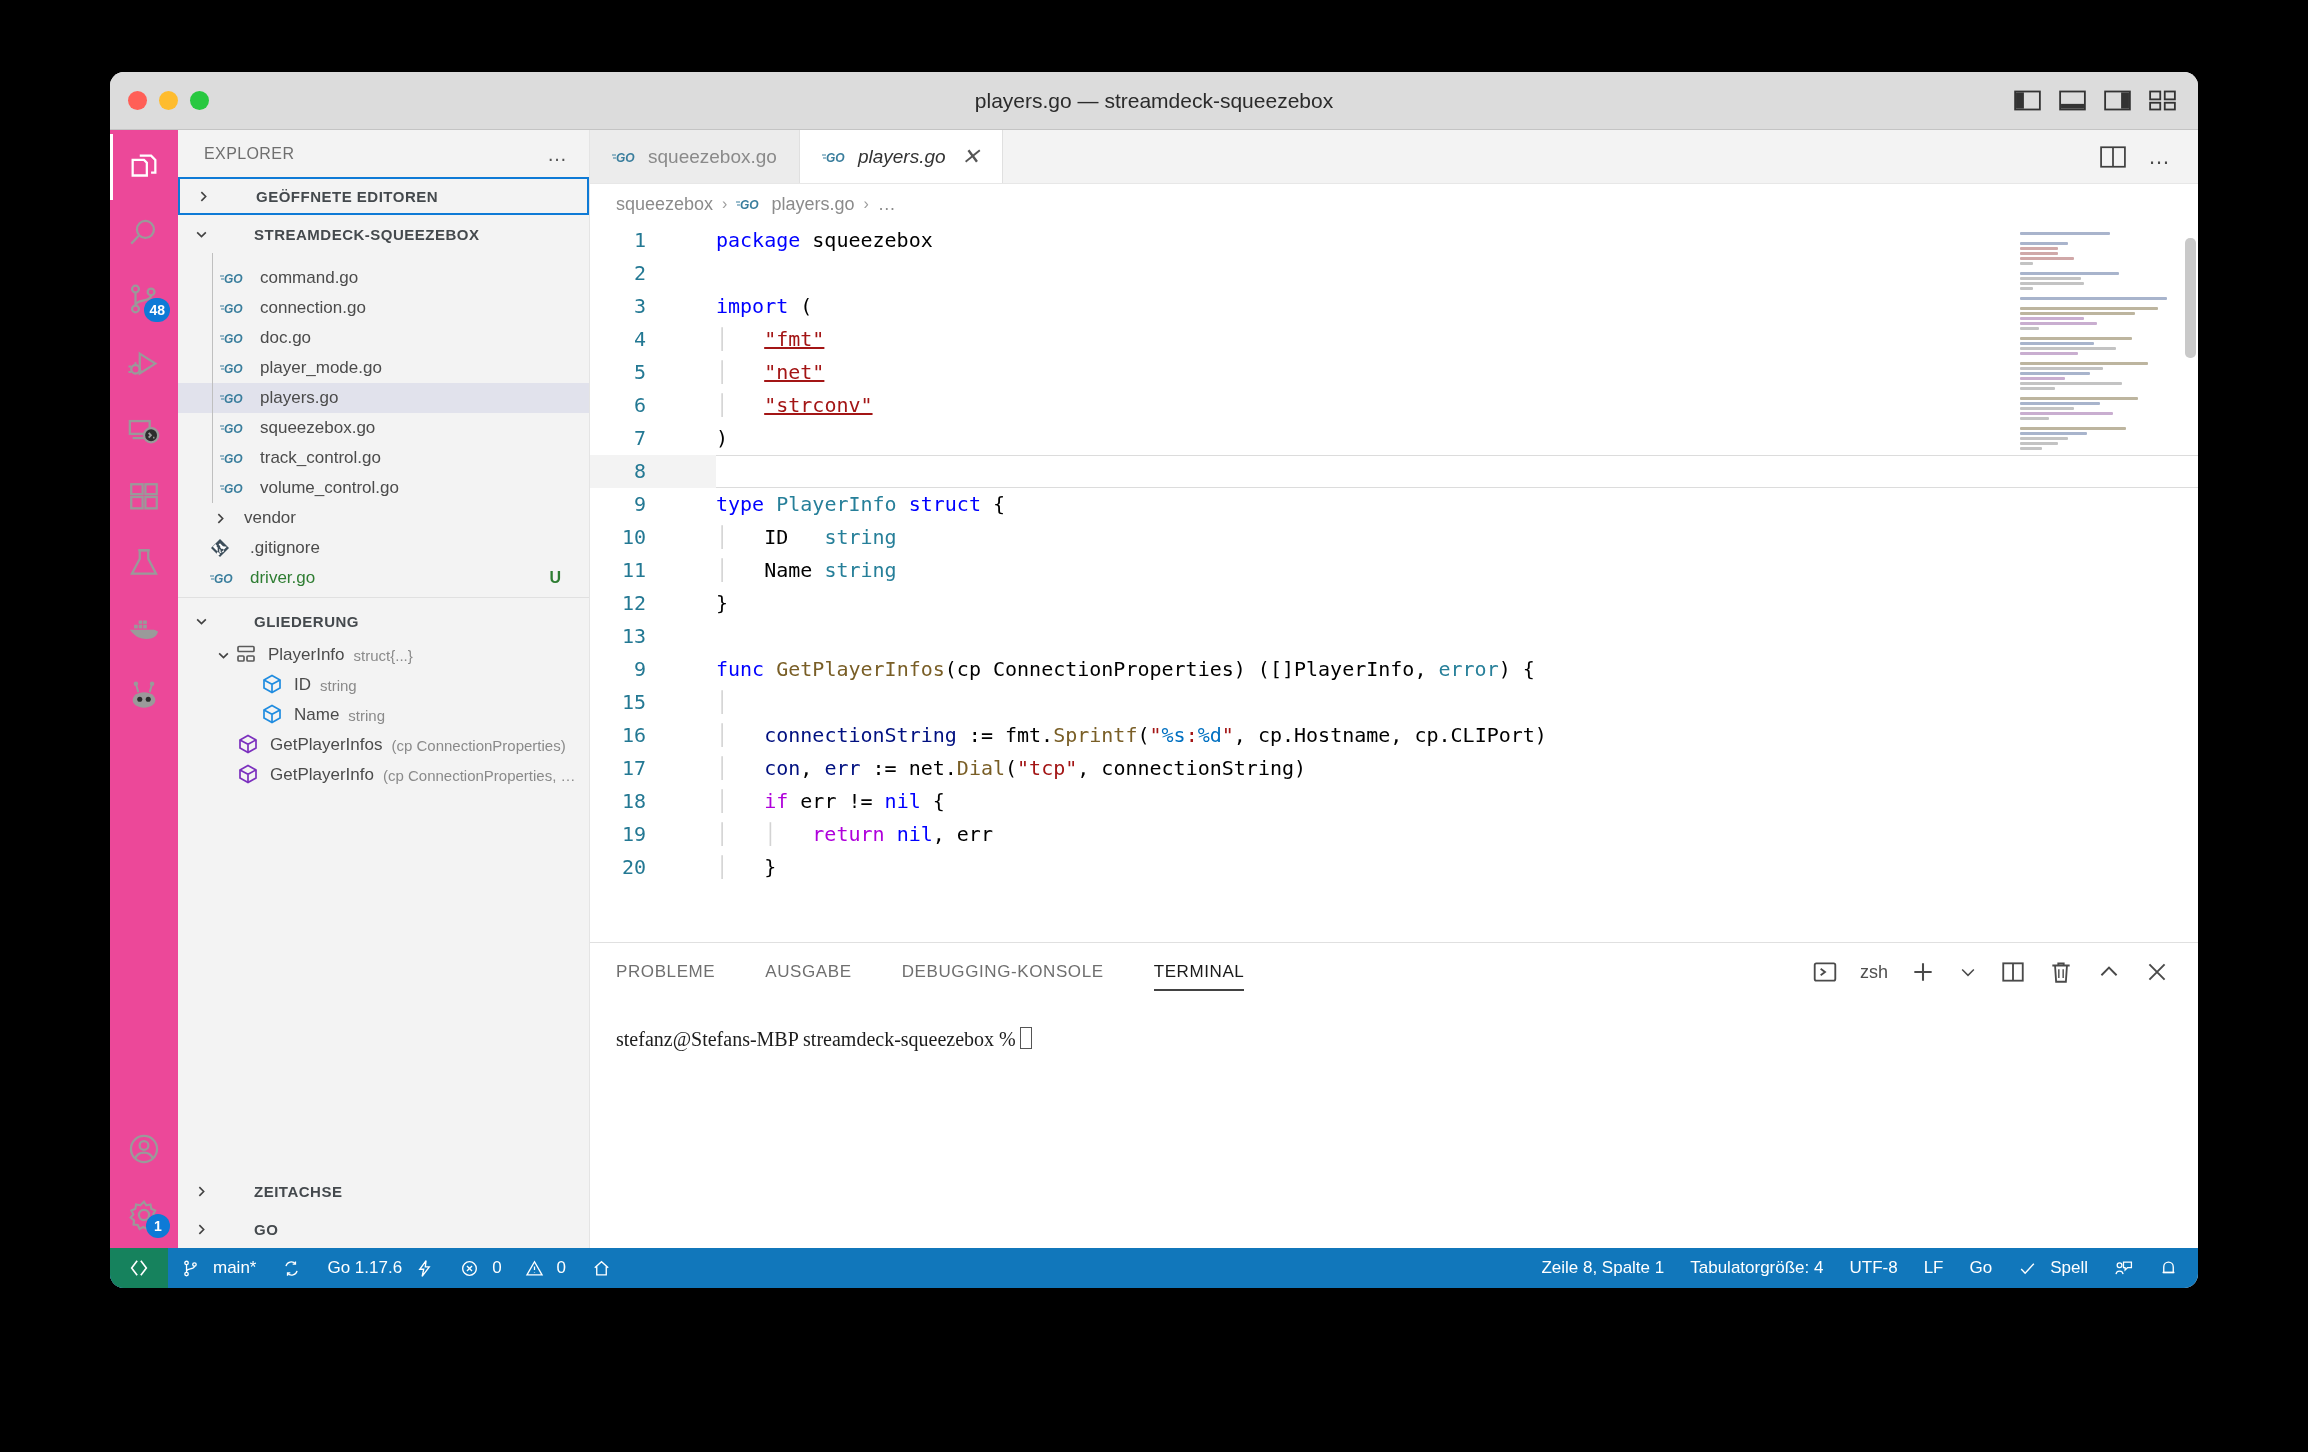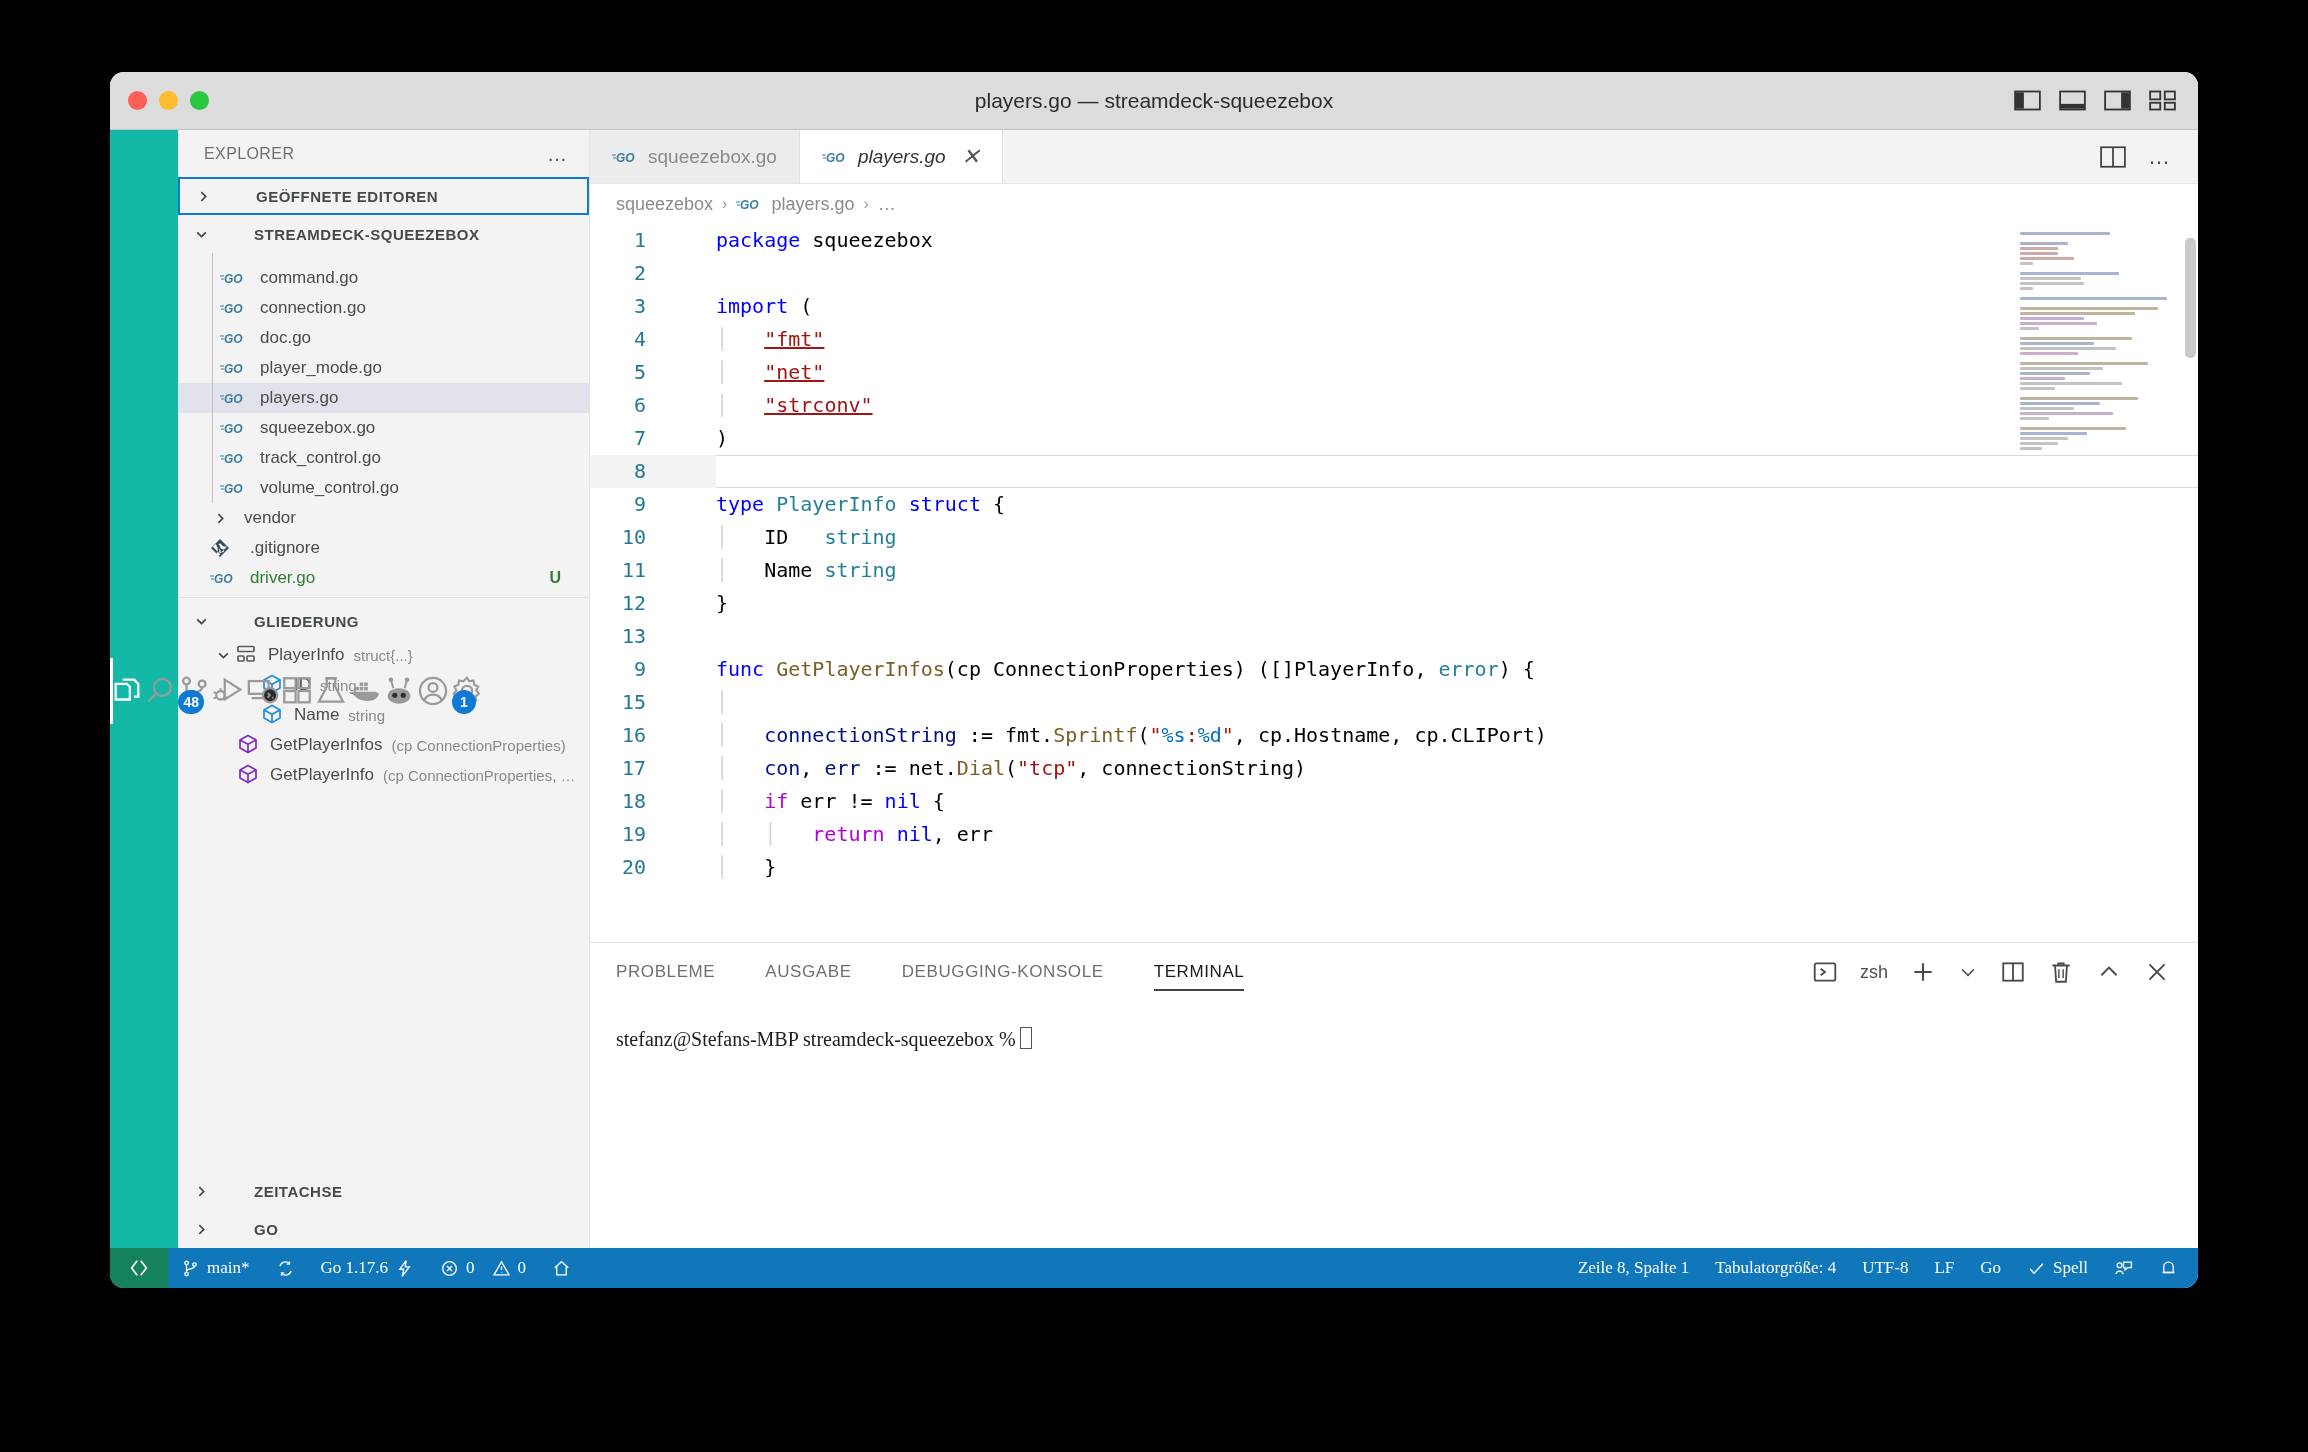--- a/index.html
+++ b/index.html
@@ -43,22 +43,22 @@
     padding-right: 22px; align-items: center;
   }
   .layout-icon { width: 27px; height: 21px; }
 
   
   .body { flex: 1; display: flex; min-height: 0; }
 
   
   .activitybar {
     width: 68px; flex: 0 0 68px;
-    background: #14b8a6;
-    display: flex; flex-direction: row; align-items: center;
+    background: #ec4899;
+    display: flex; flex-direction: column; align-items: center;
     padding-top: 4px;
   }
   .act-item {
     width: 68px; height: 66px;
     display: flex; align-items: center; justify-content: center;
     position: relative;
   }
   .act-item.active::before {
     content: ""; position: absolute; left: 0; top: 0; bottom: 0;
     width: 3px; background: #ffffff;
@@ -256,22 +256,22 @@
     background: #1177bb; color: #ffffff;
     display: flex; align-items: center;
     font-size: 17px;
   }
   .remote {
     background: #16825d; height: 100%;
     display: flex; align-items: center; padding: 0 18px;
   }
   .remote svg { width: 22px; height: 22px; }
   .sb-item {
-    display: flex; align-items: center; gap: 7px;
-    padding: 0 13px; height: 100%; white-space: nowrap; font-family: Liberation Serif, serif;
+    display: flex; align-items: center; gap: 13px;
+    padding: 0 13px; height: 100%; white-space: nowrap;
   }
   .sb-item svg { width: 19px; height: 19px; }
   .sb-right { margin-left: auto; display: flex; align-items: center; }
 </style>
 </head>
 <body>
 
 <div class="window">
 
   <div class="titlebar">

